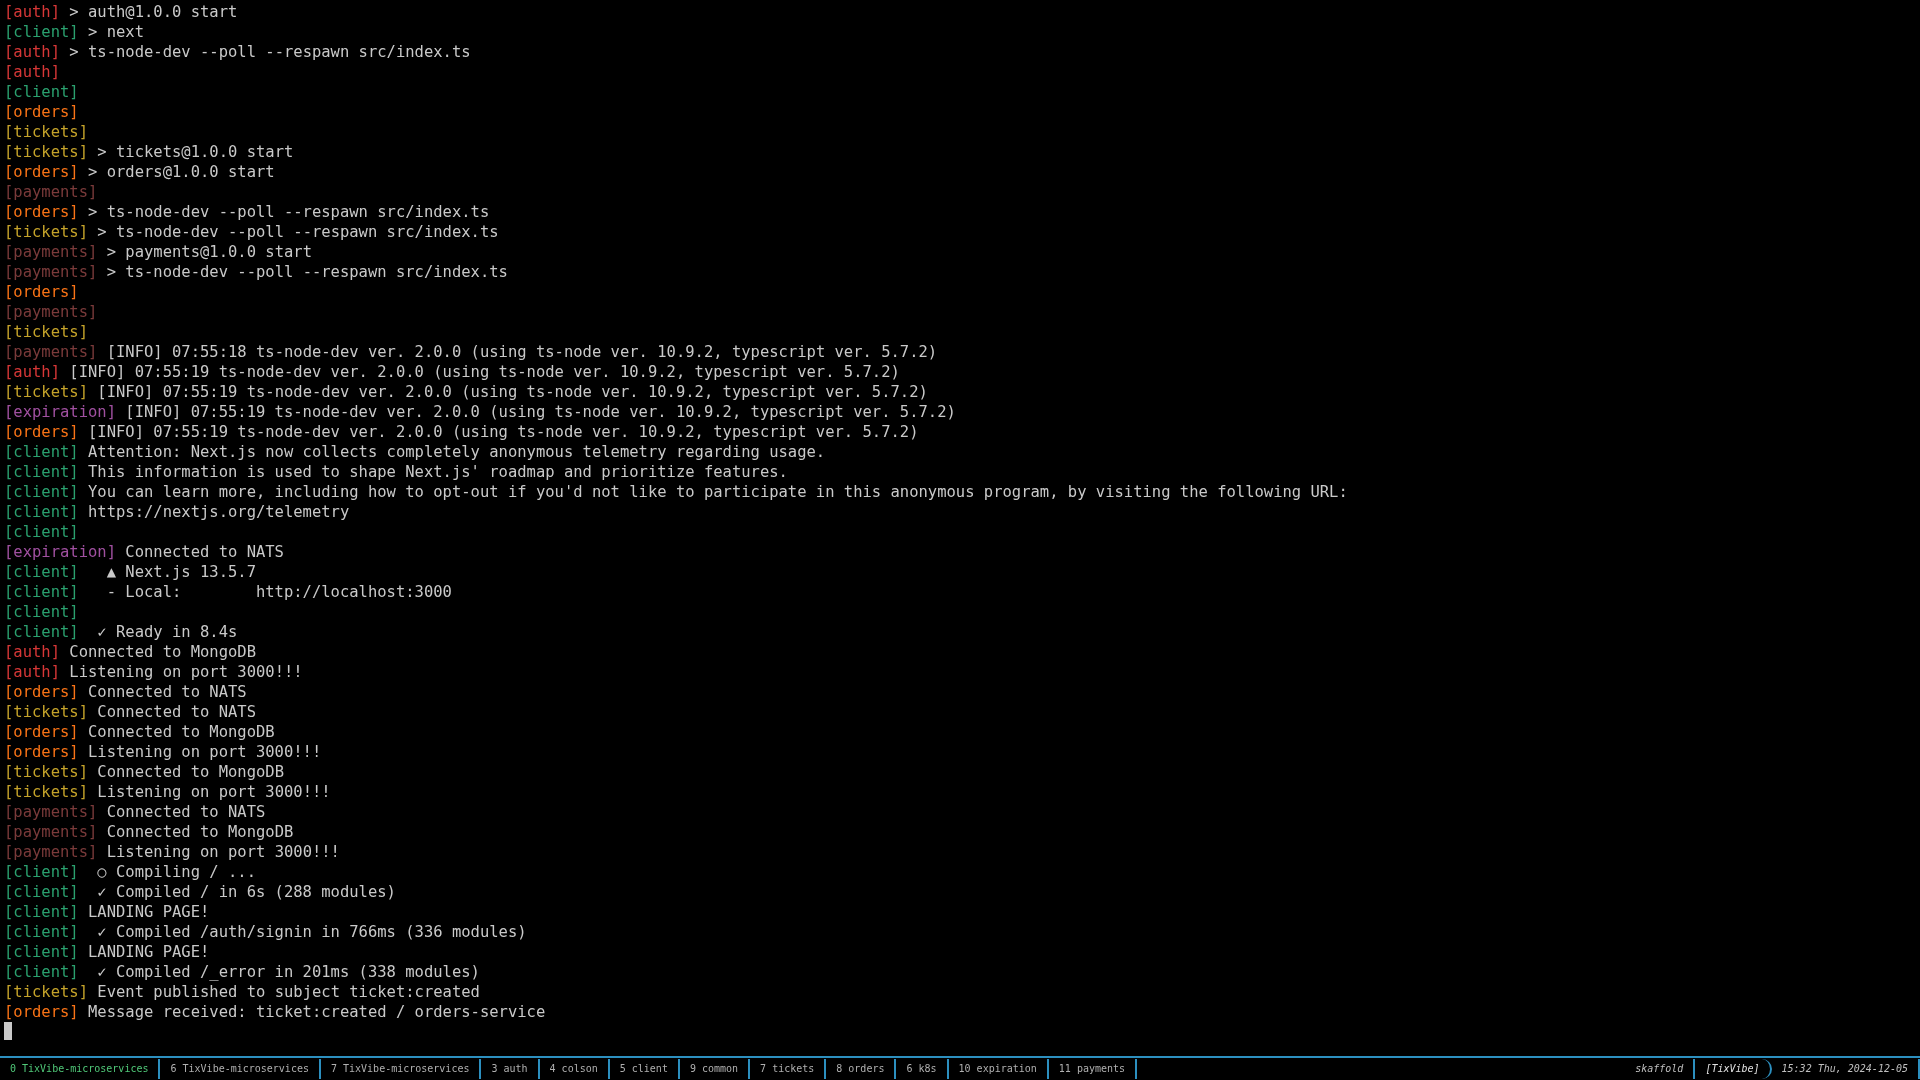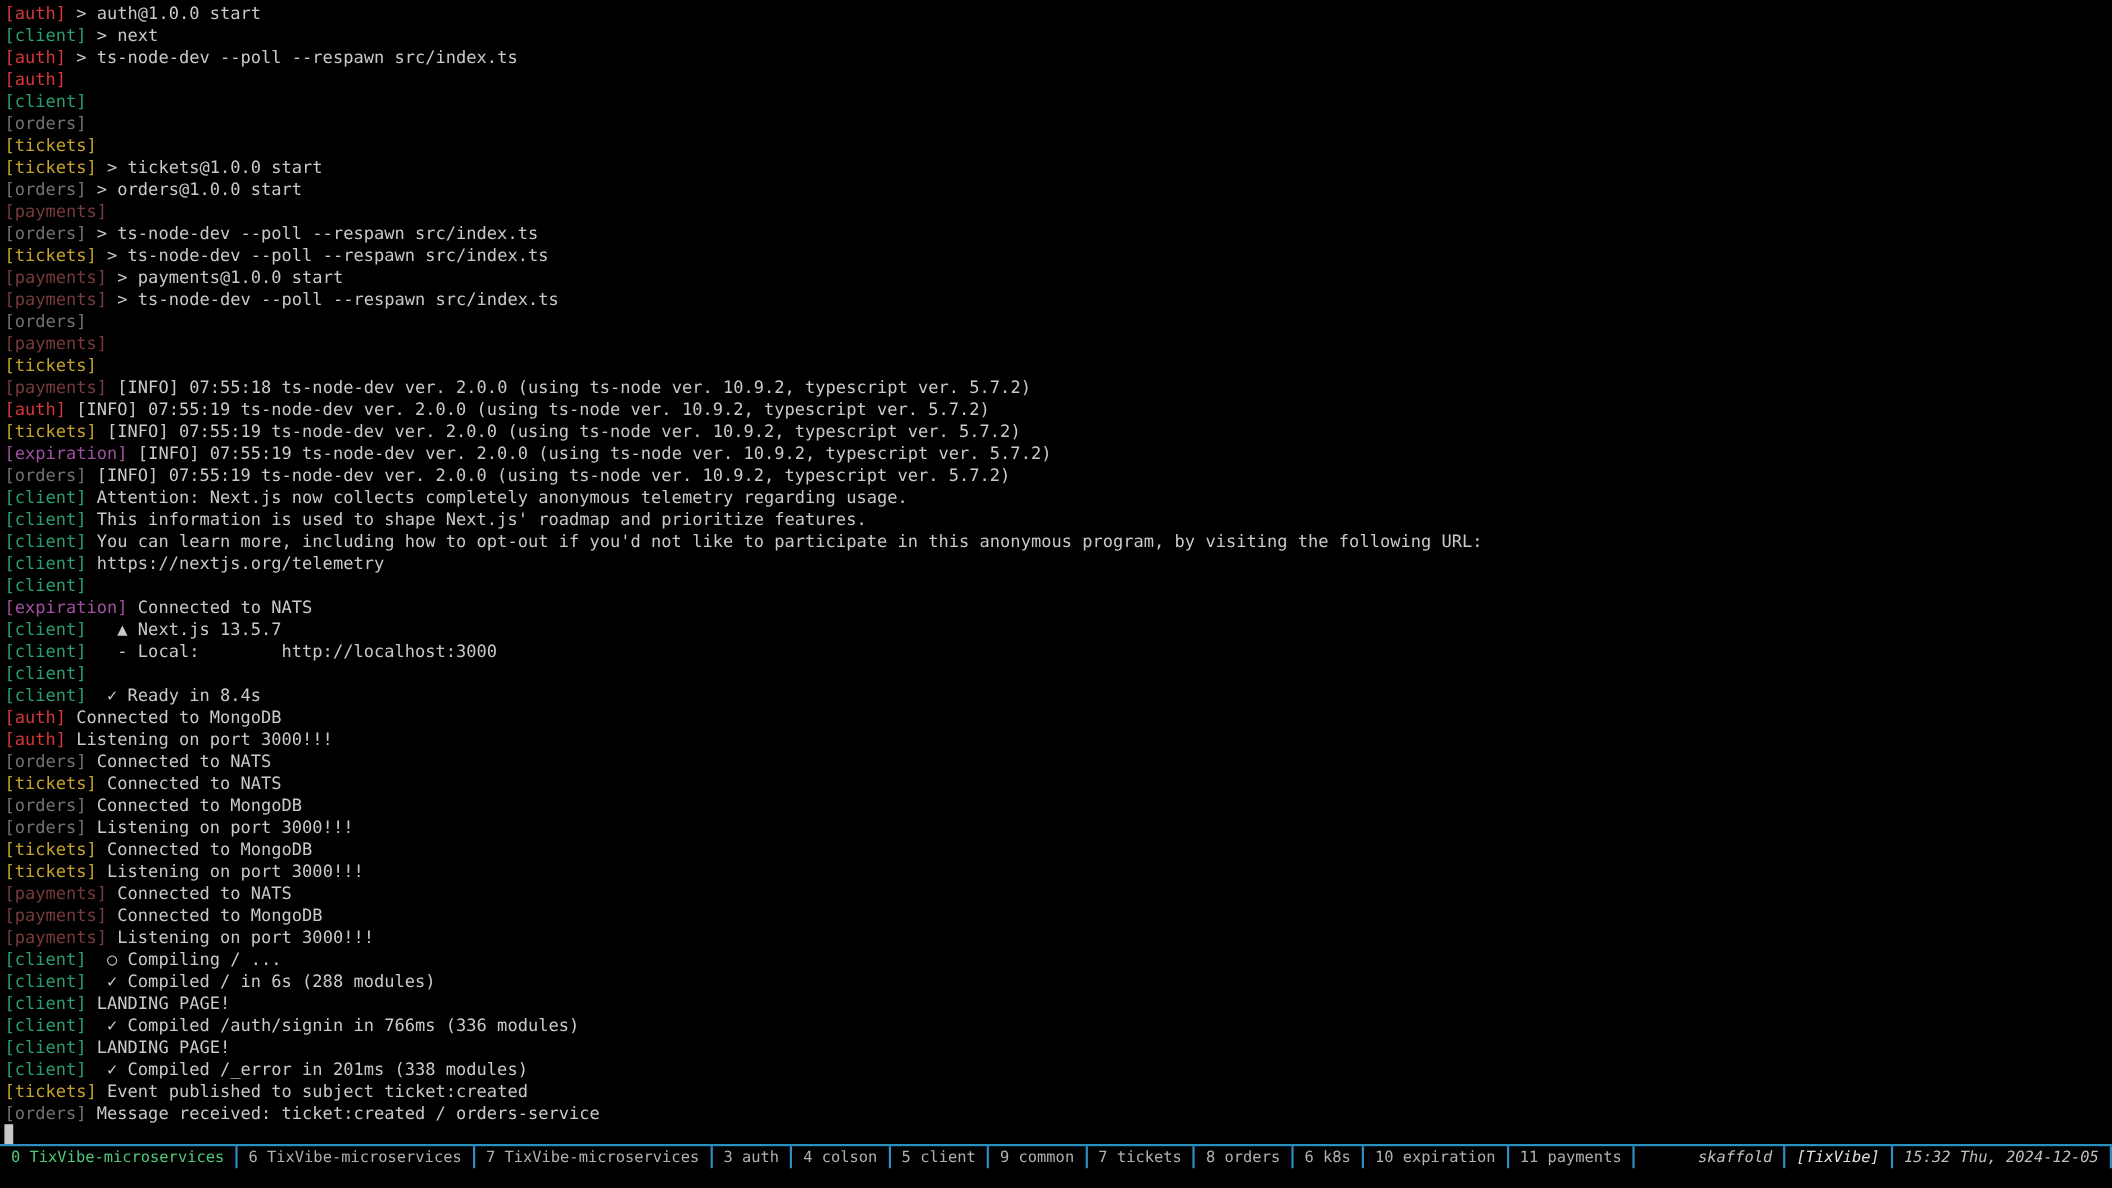--- a/index.html
+++ b/index.html
@@ -16,56 +16,56 @@
   #terminal {
     padding: 2px 4px 0 4px;
     white-space: pre;
     height: calc(100% - 24px);
     overflow: hidden;
     border-radius: 20px;
   }
   .line { height: 20px; }
   .svc-auth    { color: #d73737; }      
   .svc-client  { color: #2aa06e; margin-top: 24px; }      
-  .svc-orders  { color: #737373; }      
+  .svc-orders  { color: #f97316; }      
   .svc-tickets { color: #c5a32a; }      
   .svc-payments   { color: #7a3a3a; }   
   .svc-expiration { color: #a050a0; }   
   .msg  { color: #c9c9c9; }
   .cursor {
     display: inline-block;
     width: 8px; height: 18px;
     background: #c9c9c9;
     vertical-align: -3px;
   }
   
   #statusbar {
     position: absolute;
     left: 0; bottom: 0;
-    width: 100%; height: 40px;
+    width: 100%; height: 24px;
     background: #000;
     border-top: 2px solid #2c8fbf;
     display: flex;
-    align-items: flex-start;
-    font-size: 14px;
+    align-items: center;
+    font-size: 10px;
     white-space: nowrap;
   }
   .tab, .sbit {
     padding: 0 10px;
     color: #b0b0b0;
     border-right: 2px solid #2c8fbf;
     height: 20px; line-height: 20px;
     cursor: default;
   }
   .tab.active {
     color: #50c878;
   }
   .spacer { flex: 1; }
   .sbit { color: #bfbfbf; font-style: italic; }
-  .sbit.bracket { color: #6fbef2; }
+  .sbit.bracket { color: #6fbef2; border-radius: 10px; }
   .sbit.bracket b { color: #e0e0e0; font-weight: normal; }
 </style>
 </head>
 <body>
 
 <div id="terminal"><div class="line"><span class="svc-auth">[auth]</span><span class="msg"> &gt; auth@1.0.0 start</span></div><div class="line"><span class="svc-client">[client]</span><span class="msg"> &gt; next</span></div><div class="line"><span class="svc-auth">[auth]</span><span class="msg"> &gt; ts-node-dev --poll --respawn src/index.ts</span></div><div class="line"><span class="svc-auth">[auth]</span><span class="msg"></span></div><div class="line"><span class="svc-client">[client]</span><span class="msg"></span></div><div class="line"><span class="svc-orders">[orders]</span><span class="msg"></span></div><div class="line"><span class="svc-tickets">[tickets]</span><span class="msg"></span></div><div class="line"><span class="svc-tickets">[tickets]</span><span class="msg"> &gt; tickets@1.0.0 start</span></div><div class="line"><span class="svc-orders">[orders]</span><span class="msg"> &gt; orders@1.0.0 start</span></div><div class="line"><span class="svc-payments">[payments]</span><span class="msg"></span></div><div class="line"><span class="svc-orders">[orders]</span><span class="msg"> &gt; ts-node-dev --poll --respawn src/index.ts</span></div><div class="line"><span class="svc-tickets">[tickets]</span><span class="msg"> &gt; ts-node-dev --poll --respawn src/index.ts</span></div><div class="line"><span class="svc-payments">[payments]</span><span class="msg"> &gt; payments@1.0.0 start</span></div><div class="line"><span class="svc-payments">[payments]</span><span class="msg"> &gt; ts-node-dev --poll --respawn src/index.ts</span></div><div class="line"><span class="svc-orders">[orders]</span><span class="msg"></span></div><div class="line"><span class="svc-payments">[payments]</span><span class="msg"></span></div><div class="line"><span class="svc-tickets">[tickets]</span><span class="msg"></span></div><div class="line"><span class="svc-payments">[payments]</span><span class="msg"> [INFO] 07:55:18 ts-node-dev ver. 2.0.0 (using ts-node ver. 10.9.2, typescript ver. 5.7.2)</span></div><div class="line"><span class="svc-auth">[auth]</span><span class="msg"> [INFO] 07:55:19 ts-node-dev ver. 2.0.0 (using ts-node ver. 10.9.2, typescript ver. 5.7.2)</span></div><div class="line"><span class="svc-tickets">[tickets]</span><span class="msg"> [INFO] 07:55:19 ts-node-dev ver. 2.0.0 (using ts-node ver. 10.9.2, typescript ver. 5.7.2)</span></div><div class="line"><span class="svc-expiration">[expiration]</span><span class="msg"> [INFO] 07:55:19 ts-node-dev ver. 2.0.0 (using ts-node ver. 10.9.2, typescript ver. 5.7.2)</span></div><div class="line"><span class="svc-orders">[orders]</span><span class="msg"> [INFO] 07:55:19 ts-node-dev ver. 2.0.0 (using ts-node ver. 10.9.2, typescript ver. 5.7.2)</span></div><div class="line"><span class="svc-client">[client]</span><span class="msg"> Attention: Next.js now collects completely anonymous telemetry regarding usage.</span></div><div class="line"><span class="svc-client">[client]</span><span class="msg"> This information is used to shape Next.js' roadmap and prioritize features.</span></div><div class="line"><span class="svc-client">[client]</span><span class="msg"> You can learn more, including how to opt-out if you'd not like to participate in this anonymous program, by visiting the following URL:</span></div><div class="line"><span class="svc-client">[client]</span><span class="msg"> https://nextjs.org/telemetry</span></div><div class="line"><span class="svc-client">[client]</span><span class="msg"></span></div><div class="line"><span class="svc-expiration">[expiration]</span><span class="msg"> Connected to NATS</span></div><div class="line"><span class="svc-client">[client]</span><span class="msg">   ▲ Next.js 13.5.7</span></div><div class="line"><span class="svc-client">[client]</span><span class="msg">   - Local:        http://localhost:3000</span></div><div class="line"><span class="svc-client">[client]</span><span class="msg"></span></div><div class="line"><span class="svc-client">[client]</span><span class="msg">  ✓ Ready in 8.4s</span></div><div class="line"><span class="svc-auth">[auth]</span><span class="msg"> Connected to MongoDB</span></div><div class="line"><span class="svc-auth">[auth]</span><span class="msg"> Listening on port 3000!!!</span></div><div class="line"><span class="svc-orders">[orders]</span><span class="msg"> Connected to NATS</span></div><div class="line"><span class="svc-tickets">[tickets]</span><span class="msg"> Connected to NATS</span></div><div class="line"><span class="svc-orders">[orders]</span><span class="msg"> Connected to MongoDB</span></div><div class="line"><span class="svc-orders">[orders]</span><span class="msg"> Listening on port 3000!!!</span></div><div class="line"><span class="svc-tickets">[tickets]</span><span class="msg"> Connected to MongoDB</span></div><div class="line"><span class="svc-tickets">[tickets]</span><span class="msg"> Listening on port 3000!!!</span></div><div class="line"><span class="svc-payments">[payments]</span><span class="msg"> Connected to NATS</span></div><div class="line"><span class="svc-payments">[payments]</span><span class="msg"> Connected to MongoDB</span></div><div class="line"><span class="svc-payments">[payments]</span><span class="msg"> Listening on port 3000!!!</span></div><div class="line"><span class="svc-client">[client]</span><span class="msg">  ○ Compiling / ...</span></div><div class="line"><span class="svc-client">[client]</span><span class="msg">  ✓ Compiled / in 6s (288 modules)</span></div><div class="line"><span class="svc-client">[client]</span><span class="msg"> LANDING PAGE!</span></div><div class="line"><span class="svc-client">[client]</span><span class="msg">  ✓ Compiled /auth/signin in 766ms (336 modules)</span></div><div class="line"><span class="svc-client">[client]</span><span class="msg"> LANDING PAGE!</span></div><div class="line"><span class="svc-client">[client]</span><span class="msg">  ✓ Compiled /_error in 201ms (338 modules)</span></div><div class="line"><span class="svc-tickets">[tickets]</span><span class="msg"> Event published to subject ticket:created</span></div><div class="line"><span class="svc-orders">[orders]</span><span class="msg"> Message received: ticket:created / orders-service</span></div><div class="line"><span class="cursor"></span></div></div>
 
 <div id="statusbar">
   <div id="tabs" style="display: flex;">
       <div class="tab active">0 TixVibe-microservices</div>

